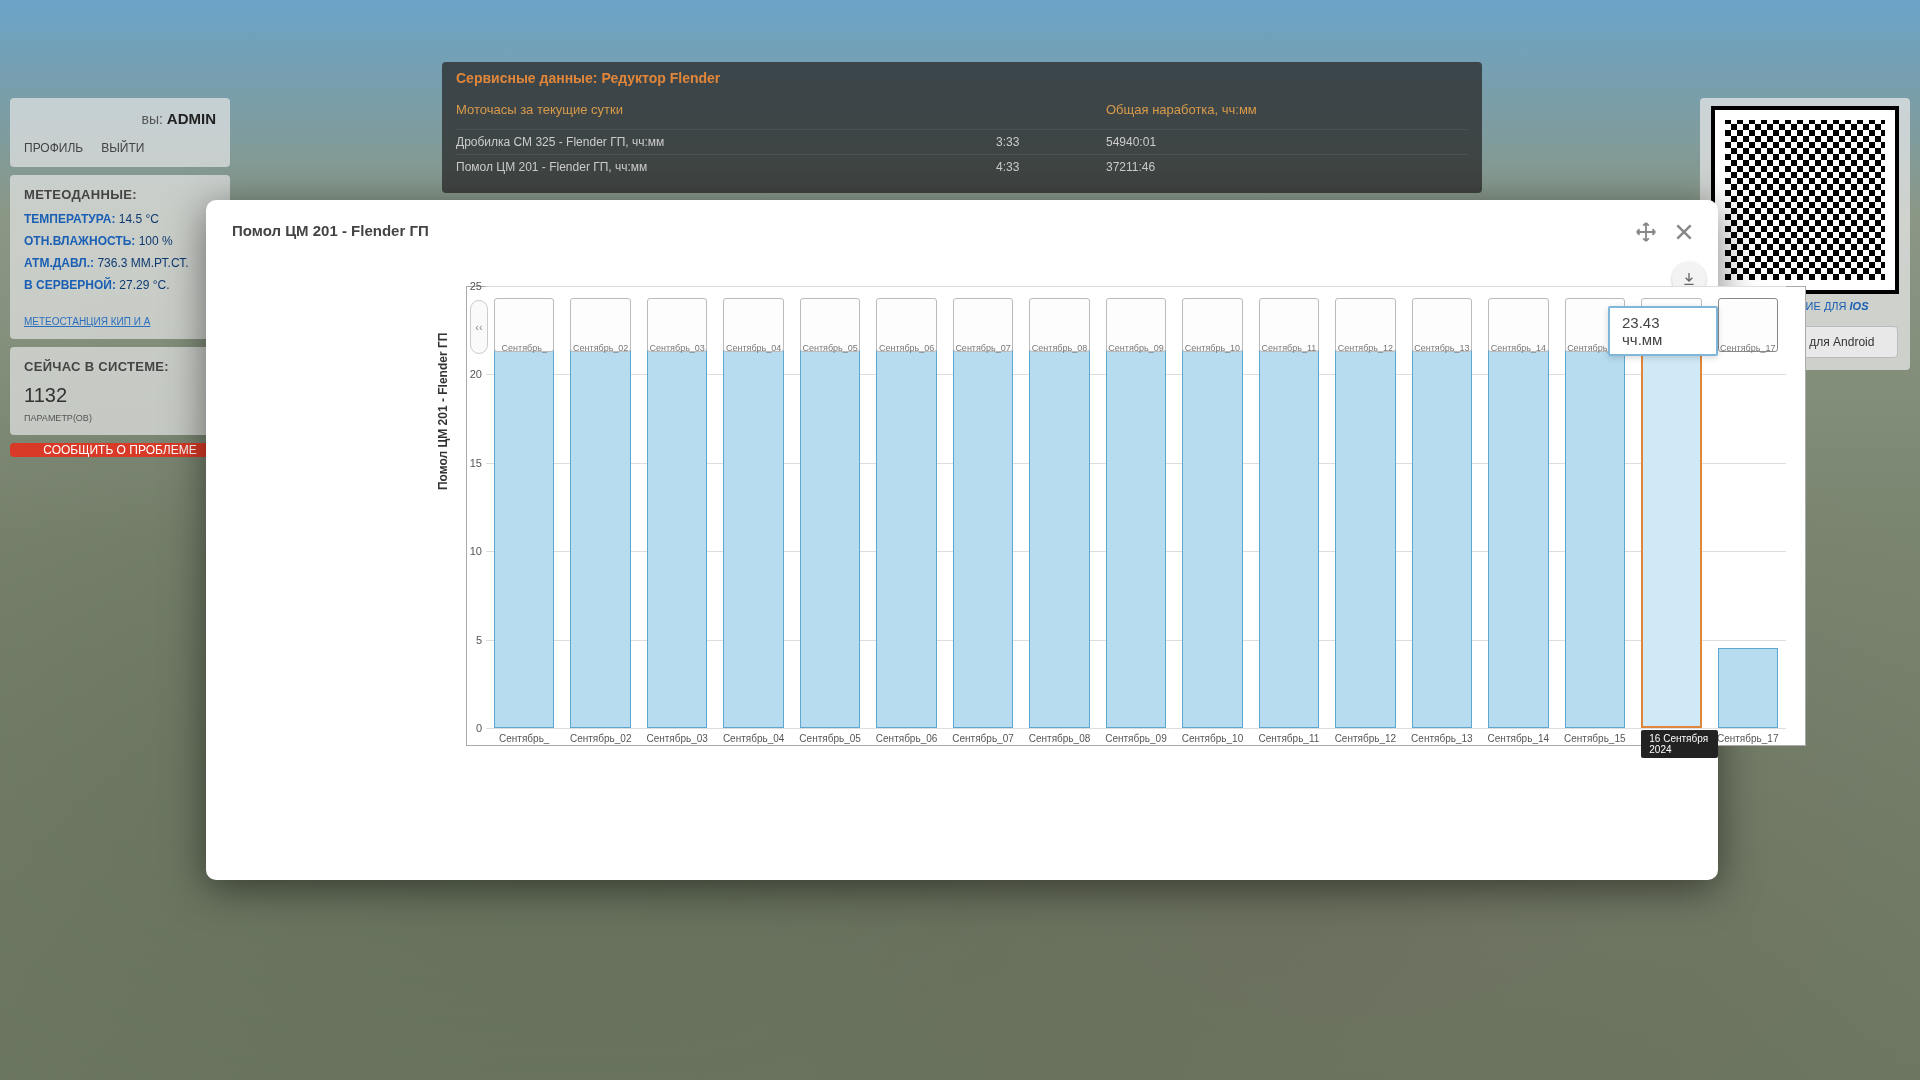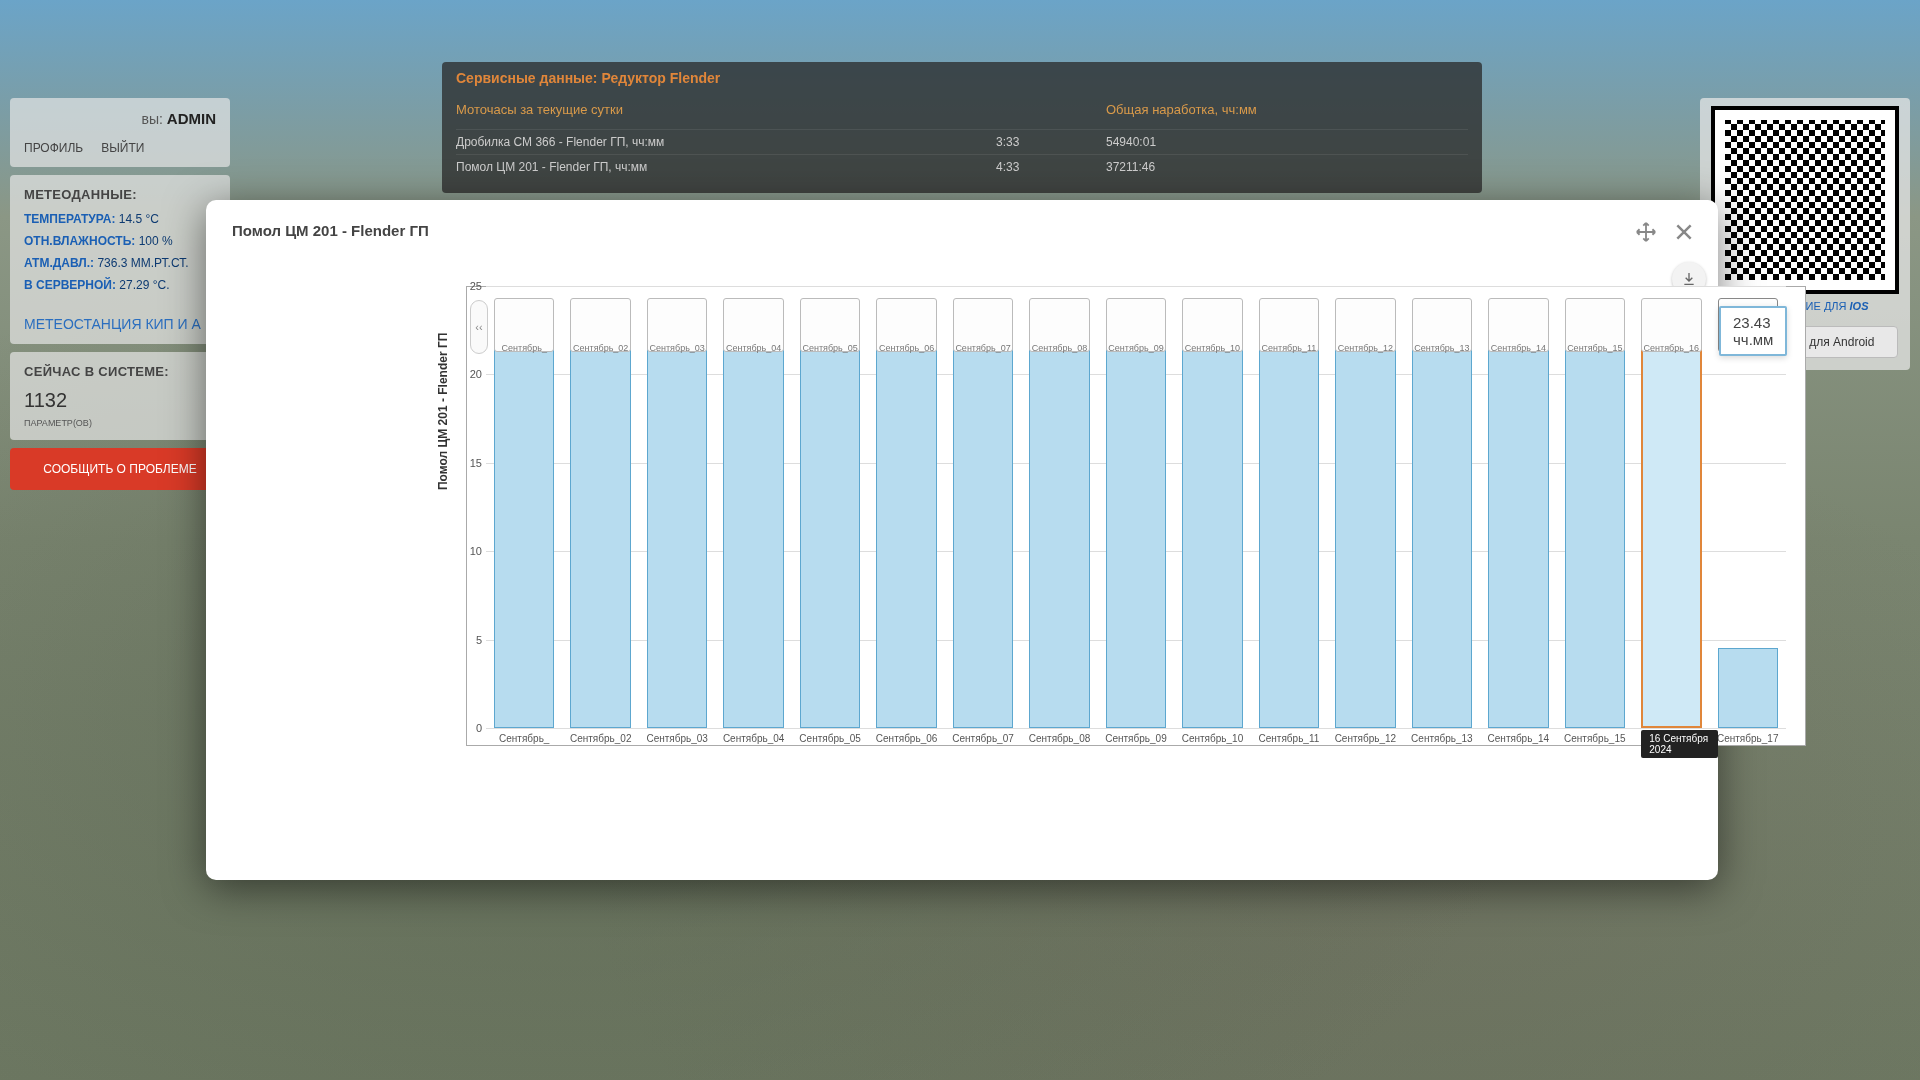--- a/index.html
+++ b/index.html
@@ -19,26 +19,26 @@
   background: rgba(230,230,230,0.7); border-radius: 4px; margin-bottom: 8px;
   padding: 12px 14px; color: #333;
 }
 .user-line { font-size: 14px; color: #555; text-align: right; }
 .user-line b { color: #222; font-size: 15px; }
 .tabs { display: flex; gap: 18px; margin-top: 14px; font-size: 12px; color: #444; }
 .panel h4 { font-size: 13px; color: #444; margin-bottom: 10px; letter-spacing: .3px; }
 .meteo-row { font-size: 12px; margin: 8px 0; }
 .meteo-row .lbl { color: #1a5fb4; font-weight: bold; }
 .meteo-row .val { color: #0d3a71; }
-.meteo-src { font-size: 14px; color: #2a6ebf; margin-top: 24px; }
+.meteo-src { font-size: 10px; color: #2a6ebf; margin-top: 24px; text-decoration: underline; }
 .count { font-size: 20px; color: #333; margin: 6px 0; }
 .count-cap { font-size: 9px; color: #555; }
 .report-btn {
   background: #d93a27; color: #fff; text-align: center; font-size: 12px;
-  padding: 14px 10px; border-radius: 4px; cursor: pointer;
+  padding: 0 10px; border-radius: 4px; cursor: pointer;
 }
 
 .data-strip {
   position: absolute; left: 442px; top: 62px; width: 1040px;
   background: rgba(40,40,40,0.75); border-radius: 4px; padding: 8px 14px 14px;
   color: #ddd;
 }
 .ds-title { color: #e0863a; font-size: 14px; font-weight: bold; margin-bottom: 16px; }
 .ds-cols { display: flex; gap: 0; }
 .ds-col1 { width: 540px; }
@@ -144,21 +144,21 @@
 </style>
 </head>
 <body>
 <div class="bg-overlay"></div>
 
 <div class="data-strip">
   <div class="ds-title">Сервисные данные: Редуктор Flender</div>
   <div class="ds-cols">
     <div class="ds-col1">
       <div class="ds-sub">Моточасы за текущие сутки</div>
-      <div class="ds-row">Дробилка СМ 366 - Flender ГП, чч:мм</div>
+      <div class="ds-row">Дробилка СМ 325 - Flender ГП, чч:мм</div>
       <div class="ds-row">Помол ЦМ 201 - Flender ГП, чч:мм</div>
     </div>
     <div class="ds-col2">
       <div class="ds-sub">&nbsp;</div>
       <div class="ds-row">3:33</div>
       <div class="ds-row">4:33</div>
     </div>
     <div class="ds-col3">
       <div class="ds-sub">Общая наработка, чч:мм</div>
       <div class="ds-row">54940:01</div>
@@ -395,20 +395,20 @@
           <div class="top-label-cap">Сентябрь_16</div>
         </div>
       </div>
       <div class="top-label-slot">
         <div class="top-label-box sel">
           <div class="top-label-cap">Сентябрь_17</div>
         </div>
       </div>
     </div>
 
-  <div class="tooltip" id="tt" style="left: 1513px; top: 105.758px;">
+  <div class="tooltip" id="tt" style="left: 1402px; top: 105.758px;">
     <span>23.43 чч.мм</span>
   </div>
   <div class="tooltip-date" id="ttd" style="left: 1435.29px; top: 530px;">
     <span>16 Сентября 2024</span>
   </div>
 
 </div>
 
 </body></html>

